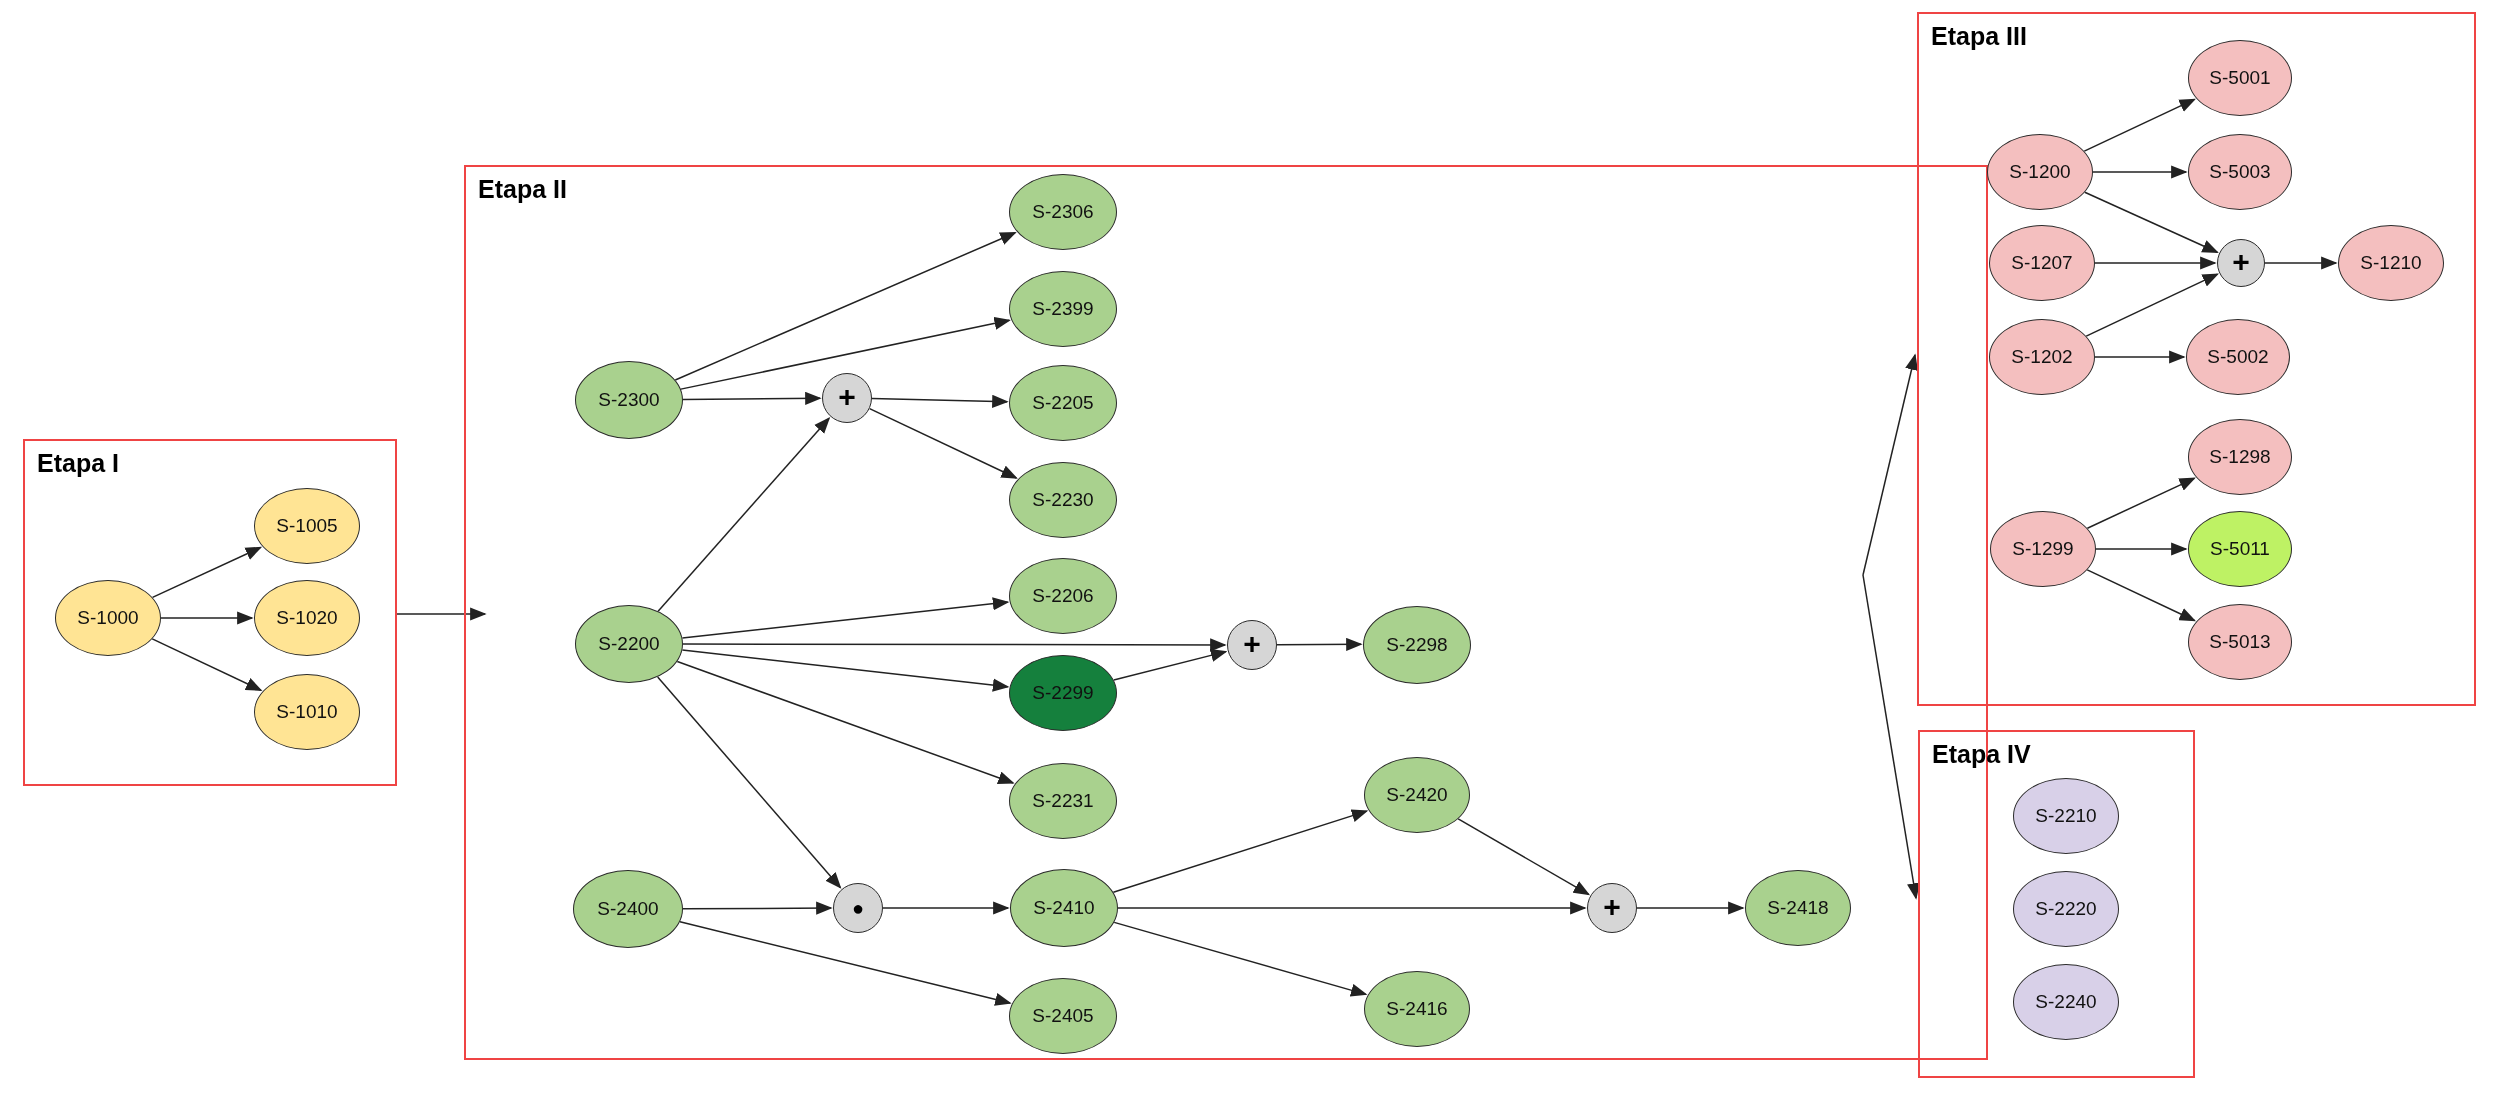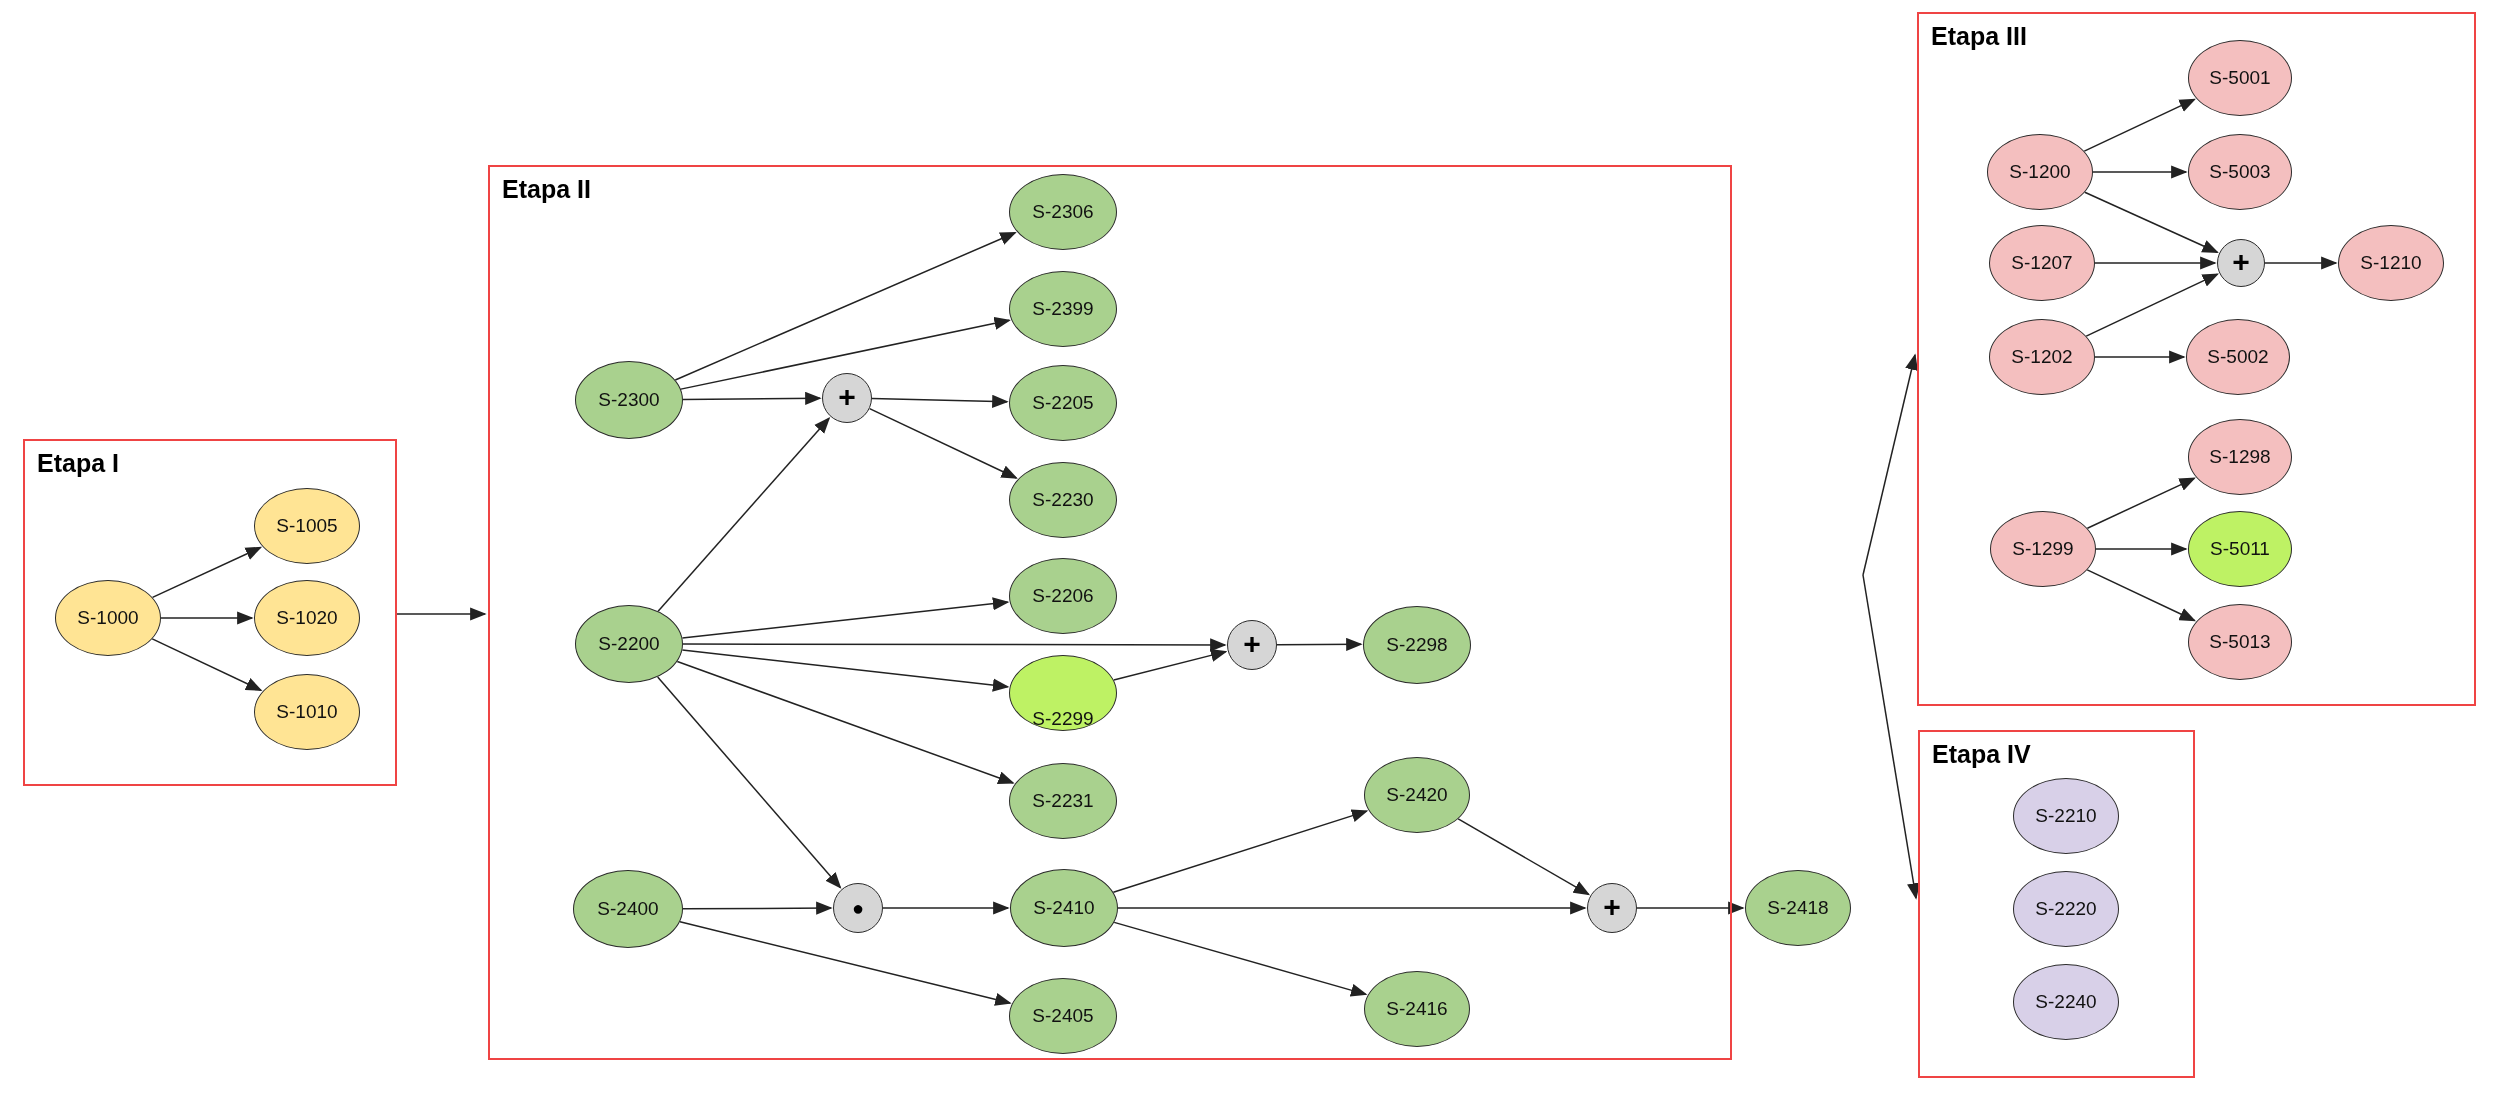--- a/index.html
+++ b/index.html
@@ -100,21 +100,21 @@
         <line x1="2087.266241878757" y1="569.8972613945399" x2="2194.5127916335045" y2="620.5263432584566" stroke="#222222" stroke-width="1.5" marker-end="url(#arrow)"></line>
         <line x1="397" y1="614" x2="485" y2="614" stroke="#222222" stroke-width="1.5" marker-end="url(#arrow)"></line>
         <line x1="1863" y1="575" x2="1915" y2="355" stroke="#222222" stroke-width="1.5" marker-end="url(#arrow)"></line>
         <line x1="1863" y1="575" x2="1916" y2="898" stroke="#222222" stroke-width="1.5" marker-end="url(#arrow)"></line>
       </g>
   </svg>
   <div id="boxes-layer">
       <div class="stage-box" style="left: 23px; top: 439px; width: 374px; height: 347px;">
         <span class="stage-title">Etapa I</span>
       </div>
-      <div class="stage-box" style="left: 488px; top: 165px; width: 1244px; height: 895px; text-align: right;">
+      <div class="stage-box" style="left: 464px; top: 165px; width: 1524px; height: 895px; text-align: right;">
         <span class="stage-title">Etapa II</span>
       </div>
       <div class="stage-box" style="left: 1917px; top: 12px; width: 559px; height: 694px;">
         <span class="stage-title">Etapa III</span>
       </div>
       <div class="stage-box" style="left: 1918px; top: 730px; width: 277px; height: 348px;">
         <span class="stage-title">Etapa IV</span>
       </div>
     </div>
   <div id="nodes-layer">
@@ -144,21 +144,21 @@
       </div>
       <div class="node" style="left: 1009px; top: 462px; width: 108px; height: 76px; background: rgb(169, 209, 142);">
         <span class="node-label">S-2230</span>
       </div>
       <div class="node" style="left: 575px; top: 605px; width: 108px; height: 78px; background: rgb(169, 209, 142);">
         <span class="node-label">S-2200</span>
       </div>
       <div class="node" style="left: 1009px; top: 558px; width: 108px; height: 76px; background: rgb(169, 209, 142);">
         <span class="node-label">S-2206</span>
       </div>
-      <div class="node" style="left: 1009px; top: 655px; width: 108px; height: 76px; background: #bef264; align-items: flex-end;">
+      <div class="node" style="left: 1009px; top: 655px; width: 108px; height: 76px; background: #15803d;">
         <span class="node-label">S-2299</span>
       </div>
       <div class="node" style="left: 1009px; top: 763px; width: 108px; height: 76px; background: rgb(169, 209, 142);">
         <span class="node-label">S-2231</span>
       </div>
       <div class="node" style="left: 573px; top: 870px; width: 110px; height: 78px; background: rgb(169, 209, 142);">
         <span class="node-label">S-2400</span>
       </div>
       <div class="node" style="left: 1010px; top: 869px; width: 108px; height: 78px; background: rgb(169, 209, 142);">
         <span class="node-label">S-2410</span>

